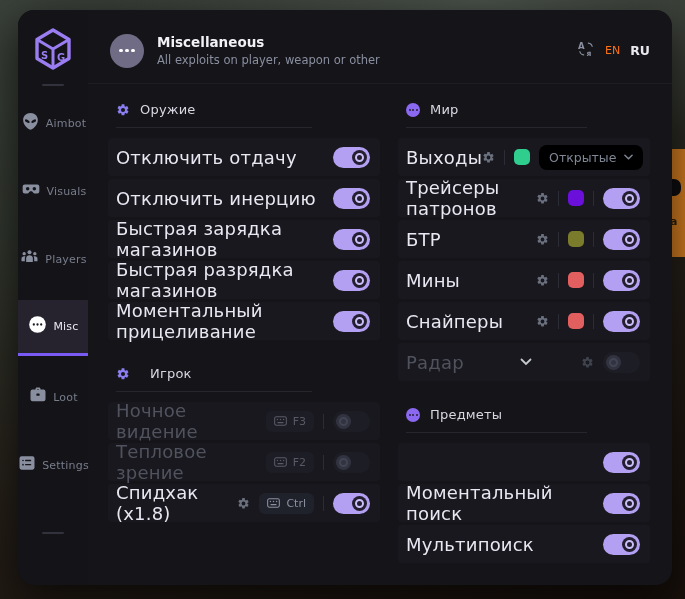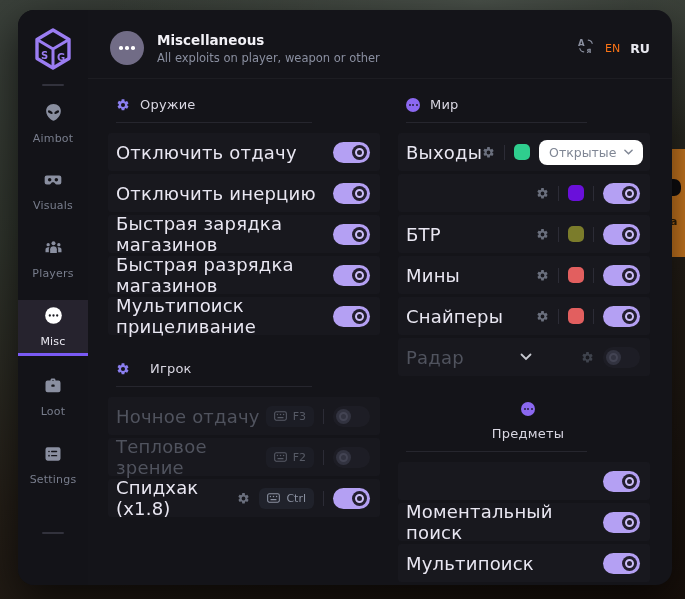--- a/index.html
+++ b/index.html
@@ -20,21 +20,21 @@
   .window{position:absolute;left:18px;top:10px;width:654px;height:575px;
     background:#141419;border-radius:16px;display:flex;
     box-shadow:0 14px 44px rgba(0,0,0,.65);}
   
   .sidebar{width:70px;flex:0 0 70px;background:#131318;border-radius:16px 0 0 16px;
     display:flex;flex-direction:column;align-items:center;padding-top:16px;}
   .logo{width:42px;height:46px;display:flex;align-items:center;justify-content:center;}
   .sb-div{width:22px;height:2px;background:#32323c;border-radius:1px;margin:12px 0 10px;}
   .sb-div.bottom{margin-top:26px;}
   .nav{display:flex;flex-direction:column;width:100%;}
-  .sb-item{width:100%;height:54px;margin-bottom:14px;display:flex;flex-direction:column;
+  .sb-item{width:100%;height:54px;margin-bottom:14px;display:flex;flex-direction:row;
     align-items:center;justify-content:center;gap:5px;cursor:pointer;color:#8a8fa0;}
   .sb-item .sb-label{font-size:11px;color:#787d8c;letter-spacing:.2px;}
   .sb-item.active{background:#26232e;border-bottom:3px solid #7a5af5;color:#ffffff;height:56px;}
   .sb-item.active .sb-label{color:#e9e8f0;font-weight:normal;}
   
   .main{flex:1;display:flex;flex-direction:column;min-width:0;}
   .hdr{height:74px;display:flex;align-items:center;padding:8px 22px 0 22px;
     border-bottom:1px solid rgba(255,255,255,.04);}
   .avatar{width:34px;height:34px;border-radius:50%;background:#716c86;display:flex;
     align-items:center;justify-content:center;gap:2.5px;flex:0 0 34px;}
@@ -57,21 +57,21 @@
   .sec-div{height:1px;background:#26262e;width:72%;margin:0 0 10px 8px;}
   .row{height:38px;background:#18181e;margin-bottom:3px;border-radius:3px;
     display:flex;align-items:center;padding:0 10px 0 8px;}
   .row-label{font-size:18px;color:#e9e7f2;letter-spacing:.2px;}
   .row.dim .row-label{color:#50535e;}
   .ctrl{margin-left:auto;display:flex;align-items:center;gap:9px;}
   .vdiv{width:1px;height:15px;background:#2c2c36;}
   .gear{color:#6b707e;display:flex;cursor:pointer;}
   .row.dim .gear{color:#3f434d;}
   .swatch{width:16px;height:16px;border-radius:5px;cursor:pointer;}
-  .dropdown{display:flex;align-items:center;gap:8px;background:#ffffff;border-radius:8px;
+  .dropdown{display:flex;align-items:center;gap:8px;background:#000000;border-radius:8px;
     padding:5px 10px;color:#7f8694;font-size:12.5px;cursor:pointer;}
   .badge{display:inline-flex;align-items:center;gap:6px;background:#20222b;border-radius:6px;
     padding:4px 8px;color:#8a90a0;font-size:11px;cursor:pointer;}
   .row.dim .badge{opacity:.55;}
   .chev{color:#c8cad2;display:flex;cursor:pointer;margin-left:56px;}
   
   .toggle{width:37px;height:21px;border-radius:11px;position:relative;cursor:pointer;flex:0 0 37px;}
   .toggle.on{background:#b4a0f3;}
   .toggle .knob{position:absolute;top:3px;width:15px;height:15px;border-radius:50%;
     display:flex;align-items:center;justify-content:center;}
@@ -239,40 +239,40 @@
           </div>
           <div class="row">
             <span class="row-label">Быстрая разрядка магазинов</span>
             <span class="ctrl">
                 <span class="toggle on">
                   <span class="knob"></span>
                 </span>
               </span>
           </div>
           <div class="row">
-            <span class="row-label">Мультипоиск прицеливание</span>
+            <span class="row-label">Моментальный прицеливание</span>
             <span class="ctrl">
                 <span class="toggle on">
                   <span class="knob"></span>
                 </span>
               </span>
           </div>
 
           <div class="sec-head" style="margin-top:14px;gap:20px;">
             <span class="sec-gear">
               <svg width="14" height="14" viewBox="0 0 24 24" fill="currentColor">
                   <path d="M19.14 12.94a7.4 7.4 0 0 0 .06-.94 7.4 7.4 0 0 0-.06-.94l2.03-1.58a.5.5 0 0 0 .12-.64l-1.92-3.32a.5.5 0 0 0-.61-.22l-2.39 1a7.3 7.3 0 0 0-1.62-.94l-.36-2.54A.5.5 0 0 0 13.9 2h-3.8a.5.5 0 0 0-.49.42l-.36 2.54a7.3 7.3 0 0 0-1.62.94l-2.39-1a.5.5 0 0 0-.61.22L2.71 8.44a.5.5 0 0 0 .12.64l2.03 1.58a7.4 7.4 0 0 0 0 1.88l-2.03 1.58a.5.5 0 0 0-.12.64l1.92 3.32c.13.23.39.32.61.22l2.39-1c.5.39 1.04.7 1.62.94l.36 2.54c.04.24.25.42.49.42h3.8c.24 0 .45-.18.49-.42l.36-2.54a7.3 7.3 0 0 0 1.62-.94l2.39 1c.22.1.48.01.61-.22l1.92-3.32a.5.5 0 0 0-.12-.64l-2.03-1.58zM12 15.5A3.5 3.5 0 1 1 15.5 12 3.5 3.5 0 0 1 12 15.5z"></path>
                 </svg>
             </span>
             <span class="sec-title">Игрок</span>
           </div>
           <div class="sec-div"></div>
 
           <div class="row dim">
-            <span class="row-label">Ночное отдачу</span>
+            <span class="row-label">Ночное видение</span>
             <span class="ctrl">
               <span class="badge">
                 <svg width="13" height="10" viewBox="0 0 16 12" fill="currentColor">
                     <rect x=".8" y=".8" width="14.4" height="10.4" rx="2" fill="none" stroke="currentColor" stroke-width="1.3"></rect>
                     <circle cx="4.2" cy="4.2" r=".9"></circle>
                     <circle cx="8" cy="4.2" r=".9"></circle>
                     <circle cx="11.8" cy="4.2" r=".9"></circle>
                     <rect x="4.2" y="7.2" width="7.6" height="1.5" rx=".7"></rect>
                   </svg>
                 <span>F3</span>
@@ -352,20 +352,21 @@
               <span class="swatch" style="background: rgb(47, 206, 142);"></span>
               <span class="dropdown">
                 <span>Открытые</span>
                 <svg width="9" height="6" viewBox="0 0 10 6">
                     <path d="M1 1l4 4 4-4" fill="none" stroke="currentColor" stroke-width="1.6" stroke-linecap="round"></path>
                   </svg>
               </span>
             </span>
           </div>
           <div class="row">
+            <span class="row-label">Трейсеры патронов</span>
             <span class="ctrl">
               <span class="gear">
                 <svg width="13" height="13" viewBox="0 0 24 24" fill="currentColor">
                     <path d="M19.14 12.94a7.4 7.4 0 0 0 .06-.94 7.4 7.4 0 0 0-.06-.94l2.03-1.58a.5.5 0 0 0 .12-.64l-1.92-3.32a.5.5 0 0 0-.61-.22l-2.39 1a7.3 7.3 0 0 0-1.62-.94l-.36-2.54A.5.5 0 0 0 13.9 2h-3.8a.5.5 0 0 0-.49.42l-.36 2.54a7.3 7.3 0 0 0-1.62.94l-2.39-1a.5.5 0 0 0-.61.22L2.71 8.44a.5.5 0 0 0 .12.64l2.03 1.58a7.4 7.4 0 0 0 0 1.88l-2.03 1.58a.5.5 0 0 0-.12.64l1.92 3.32c.13.23.39.32.61.22l2.39-1c.5.39 1.04.7 1.62.94l.36 2.54c.04.24.25.42.49.42h3.8c.24 0 .45-.18.49-.42l.36-2.54a7.3 7.3 0 0 0 1.62-.94l2.39 1c.22.1.48.01.61-.22l1.92-3.32a.5.5 0 0 0-.12-.64l-2.03-1.58zM12 15.5A3.5 3.5 0 1 1 15.5 12 3.5 3.5 0 0 1 12 15.5z"></path>
                   </svg>
               </span>
               <span class="vdiv"></span>
               <span class="swatch" style="background: rgb(106, 16, 218);"></span>
               <span class="vdiv"></span>
               <span class="toggle on">
@@ -433,21 +434,21 @@
                 <svg width="13" height="13" viewBox="0 0 24 24" fill="currentColor">
                     <path d="M19.14 12.94a7.4 7.4 0 0 0 .06-.94 7.4 7.4 0 0 0-.06-.94l2.03-1.58a.5.5 0 0 0 .12-.64l-1.92-3.32a.5.5 0 0 0-.61-.22l-2.39 1a7.3 7.3 0 0 0-1.62-.94l-.36-2.54A.5.5 0 0 0 13.9 2h-3.8a.5.5 0 0 0-.49.42l-.36 2.54a7.3 7.3 0 0 0-1.62.94l-2.39-1a.5.5 0 0 0-.61.22L2.71 8.44a.5.5 0 0 0 .12.64l2.03 1.58a7.4 7.4 0 0 0 0 1.88l-2.03 1.58a.5.5 0 0 0-.12.64l1.92 3.32c.13.23.39.32.61.22l2.39-1c.5.39 1.04.7 1.62.94l.36 2.54c.04.24.25.42.49.42h3.8c.24 0 .45-.18.49-.42l.36-2.54a7.3 7.3 0 0 0 1.62-.94l2.39 1c.22.1.48.01.61-.22l1.92-3.32a.5.5 0 0 0-.12-.64l-2.03-1.58zM12 15.5A3.5 3.5 0 1 1 15.5 12 3.5 3.5 0 0 1 12 15.5z"></path>
                   </svg>
               </span>
               <span class="toggle off">
                   <span class="knob"></span>
                 </span>
             </span>
           </div>
 
-          <div class="sec-head" style="margin-top:14px;flex-direction:column;">
+          <div class="sec-head" style="margin-top:14px;">
             <span class="dot-badge">
                 <i></i>
                 <i></i>
                 <i></i>
               </span>
             <span class="sec-title">Предметы</span>
           </div>
           <div class="sec-div"></div>
 
           <div class="row">

